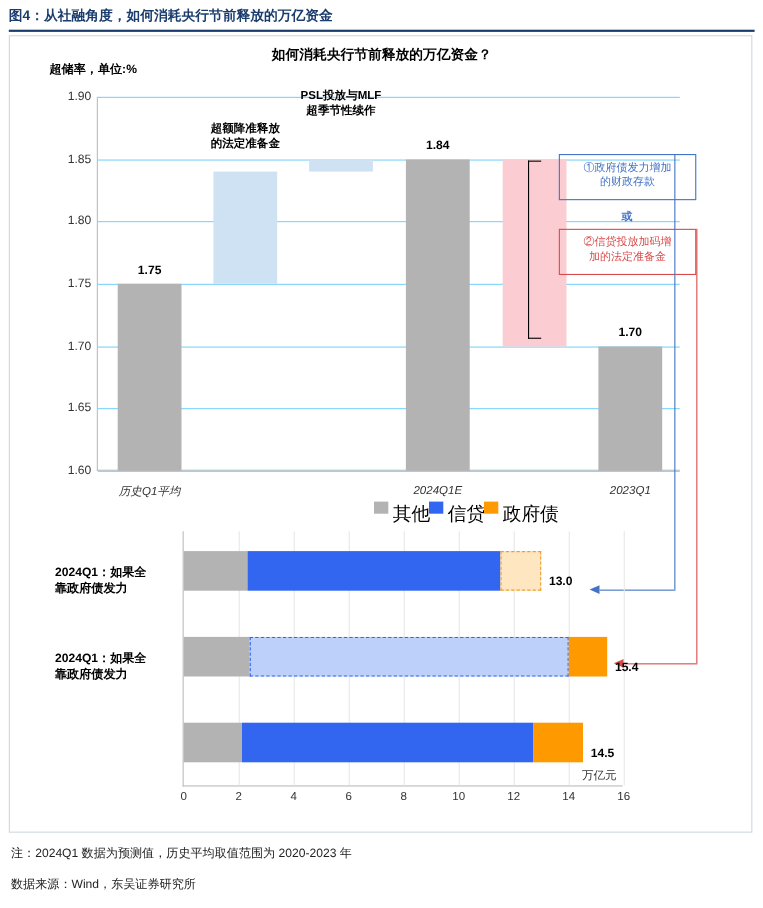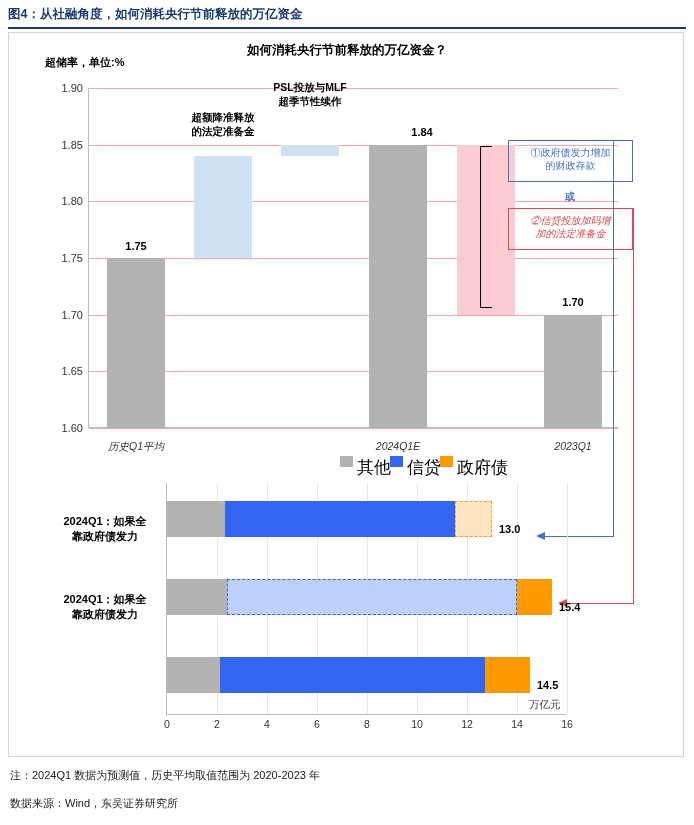--- a/index.html
+++ b/index.html
@@ -74,21 +74,21 @@
     height: 340px;
     border-left: 1px solid #bcbcbc;
     border-bottom: 1px solid #bcbcbc;
     box-sizing: border-box;
   }
   .gridline {
     position: absolute;
     left: 0;
     width: 100%;
     height: 1px;
-    background: #fca5a5;
+    background: #7dd3fc;
   }
   .ytick {
     position: absolute;
     right: 100%;
     margin-right: 6px;
     transform: translateY(-50%);
     font-size: 11px;
     color: #333;
     white-space: nowrap;
   }
@@ -211,21 +211,20 @@
     color: #333;
   }
   .seg {
     position: absolute;
     box-sizing: border-box;
   }
   .rowlabel {
     position: absolute;
     font-size: 11px;
     font-weight: bold;
-    text-align: center;
     line-height: 1.4;
     transform: translateY(-50%);
     white-space: nowrap;
   }
   .rowvalue {
     position: absolute;
     font-size: 11px;
     font-weight: bold;
     transform: translateY(-50%);
     white-space: nowrap;
@@ -282,21 +281,21 @@
     </div>
 
     <div class="bar bar-gray" style="left:18px; top:170px; width:58px; height:170px;"></div>
     <div class="bar-label" style="left:47px; top:152px;">1.75</div>
 
     <div class="bar bar-blue" style="left:105px; top:68px; width:58px; height:102px;"></div>
 
     <div class="bar bar-blue" style="left:192px; top:56.7px; width:58px; height:11.3px;"></div>
 
     <div class="bar bar-gray" style="left:280px; top:56.7px; width:58px; height:283.3px;"></div>
-    <div class="bar-label" style="left:309px; top:38px;margin-left:24px;">1.84</div>
+    <div class="bar-label" style="left:309px; top:38px;">1.84</div>
 
     <div class="bar bar-pink" style="left:368px; top:56.7px; width:58px; height:170px;"></div>
 
     <div class="bar bar-gray" style="left:455px; top:226.7px; width:58px; height:113.3px;"></div>
     <div class="bar-label" style="left:484px; top:208px;">1.70</div>
 
     <div class="cat-label" style="left:47px;">历史Q1平均</div>
     <div class="cat-label" style="left:309px;">2024Q1E</div>
     <div class="cat-label" style="left:484px;">2023Q1</div>
 
@@ -311,21 +310,21 @@
   </div>
 
   <div class="brace" style="left:440px; top:66px; width:12px; height:162px;"></div>
 
   <div class="callout" style="left:468px; top:60px; width:125px; height:42px;">
     <div>①政府债发力增加</div>
     <div>的财政存款</div>
   </div>
   <div class="or-text" style="left:525px; top:110px;">或</div>
 
-  <div class="callout red" style="left:468px; top:128px; width:125px; height:42px;font-style:italic;">
+  <div class="callout red" style="left:468px; top:128px; width:125px; height:42px;">
     <div>②信贷投放加码增</div>
     <div>加的法定准备金</div>
   </div>
 </div>
 
 <div class="line-v" style="left:613px; top:140px; height:396px; background:#4472c4;"></div>
 <div class="line-h" style="left:545px; top:536px; width:69px; background:#4472c4;"></div>
 <div class="arrow-left" style="left:536px; top:531.5px; border-right:9px solid #4472c4;"></div>
 
 <div class="line-v" style="left:633px; top:208px; height:395px; background:#d94a4a;"></div>

